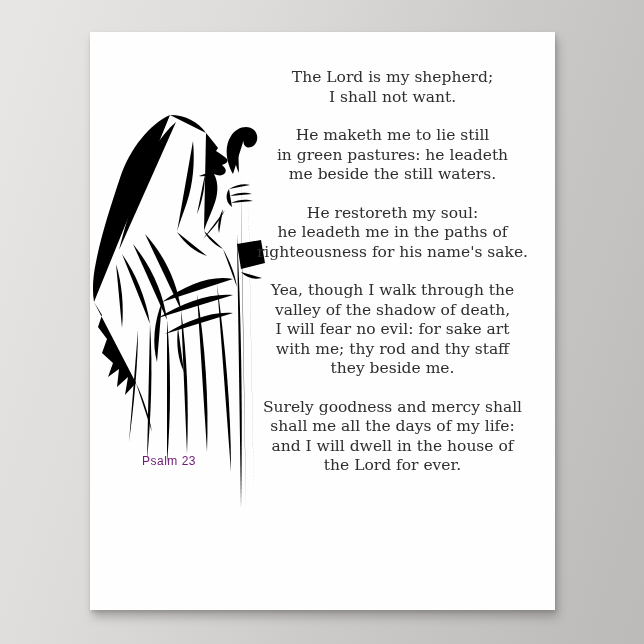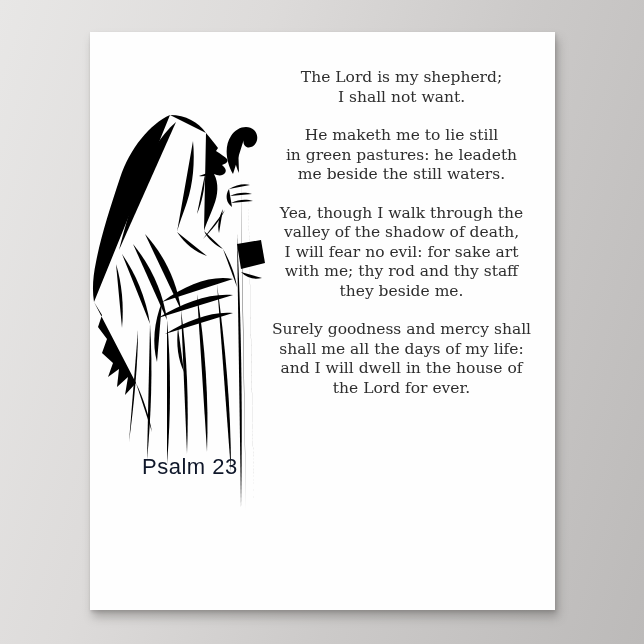--- a/index.html
+++ b/index.html
@@ -13,27 +13,27 @@
     background:#fefefe;
     box-shadow:3px 7px 9px rgba(90,88,86,0.40), 1px 2px 3px rgba(90,88,86,0.25);
   }
   .illustration{
     position:absolute;left:2px;top:80px;width:192px;height:402px;
     pointer-events:none;
   }
   .verses{
     position:absolute;left:150px;top:36px;width:305px;
     text-align:center;color:#2e2e2e;
-    font-size:15.5px;line-height:19.5px;margin-left:9px;
+    font-size:15.5px;line-height:19.5px;
   }
   .verse-para{margin:0 0 19px 0;}
   .caption{
     position:absolute;left:52px;top:422px;
     font-family:"Liberation Sans",sans-serif;
-    font-size:22px;color:#0f172a;letter-spacing:0.5px;
+    font-size:12px;color:#701a75;letter-spacing:0.5px;
   }
 </style>
 </head>
 <body>
 
 <div class="backdrop"></div>
 
 <div class="poster">
 
   <svg class="illustration" viewBox="0 0 192 402" aria-hidden="true">
@@ -94,20 +94,25 @@
     <div class="verse-para">
       <div>The Lord is my shepherd;</div>
       <div>I shall not want.</div>
     </div>
     <div class="verse-para">
       <div>He maketh me to lie still</div>
       <div>in green pastures: he leadeth</div>
       <div>me beside the still waters.</div>
     </div>
     <div class="verse-para">
+      <div>He restoreth my soul:</div>
+      <div>he leadeth me in the paths of</div>
+      <div>righteousness for his name's sake.</div>
+    </div>
+    <div class="verse-para">
       <div>Yea, though I walk through the</div>
       <div>valley of the shadow of death,</div>
       <div>I will fear no evil: for sake art</div>
       <div>with me; thy rod and thy staff</div>
       <div>they beside me.</div>
     </div>
     <div class="verse-para">
       <div>Surely goodness and mercy shall</div>
       <div>shall me all the days of my life:</div>
       <div>and I will dwell in the house of</div>

